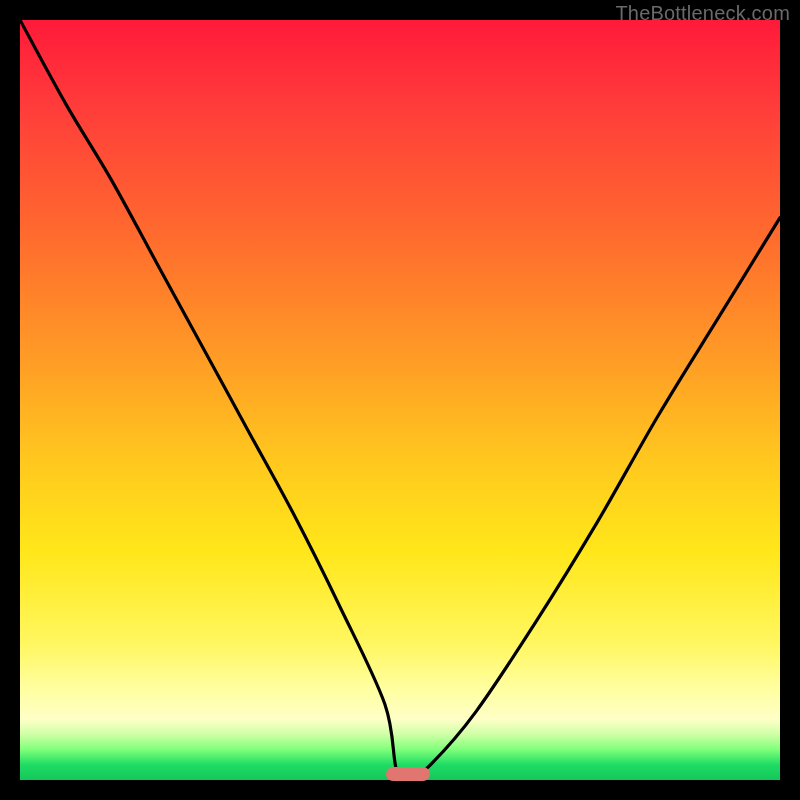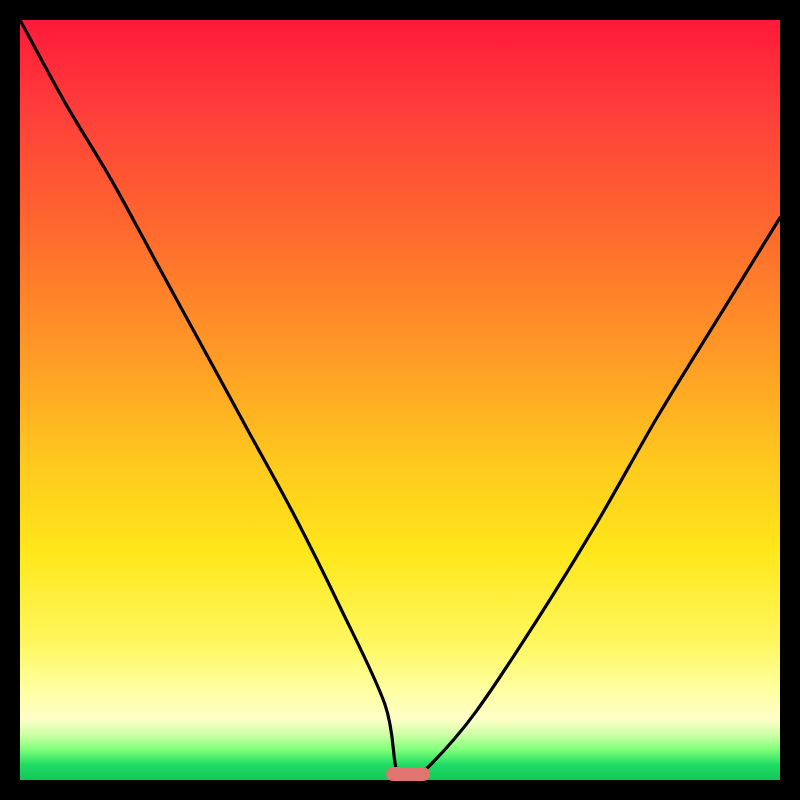--- a/index.html
+++ b/index.html
@@ -65,20 +65,21 @@
     color: #6a6a6a;
     font-size: 20px;
     letter-spacing: 0.2px;
     user-select: none;
   }
 </style>
 </head>
 <body>
 
 <div class="frame">
+  <div class="watermark">TheBottleneck.com</div>
 
   <div class="plot-area">
 
     <svg class="curve" viewBox="0 0 760 760" preserveAspectRatio="none">
       <path id="curve-path" fill="none" stroke="#000" stroke-width="3.2" stroke-linecap="round" stroke-linejoin="round" d="M 0.0 0.0 C 7.6 13.9, 30.4 57.0, 45.6 83.6 C 60.8 110.2, 76.0 133.0, 91.2 159.6 C 106.4 186.2, 121.6 215.3, 136.8 243.2 C 152.0 271.1, 167.2 298.9, 182.4 326.8 C 197.6 354.7, 212.8 382.5, 228.0 410.4 C 243.2 438.3, 258.4 464.9, 273.6 494.0 C 288.8 523.1, 304.0 553.5, 319.2 585.2 C 334.4 616.9, 355.3 656.8, 364.8 684.0 C 374.3 711.2, 372.4 735.9, 376.2 748.6 C 380.0 761.3, 381.9 760.6, 387.6 760.0 C 393.3 759.4, 399.0 756.2, 410.4 744.8 C 421.8 733.4, 438.3 715.7, 456.0 691.6 C 473.7 667.5, 496.5 632.1, 516.8 600.4 C 537.1 568.7, 557.3 535.8, 577.6 501.6 C 597.9 467.4, 618.1 429.4, 638.4 395.2 C 658.7 361.0, 678.9 329.3, 699.2 296.4 C 719.5 263.5, 749.9 214.1, 760.0 197.6"></path>
     </svg>
 
     <div class="marker" id="min-marker" style="left: 387.6px; top: 753.92px;"></div>
   </div>
 </div>

